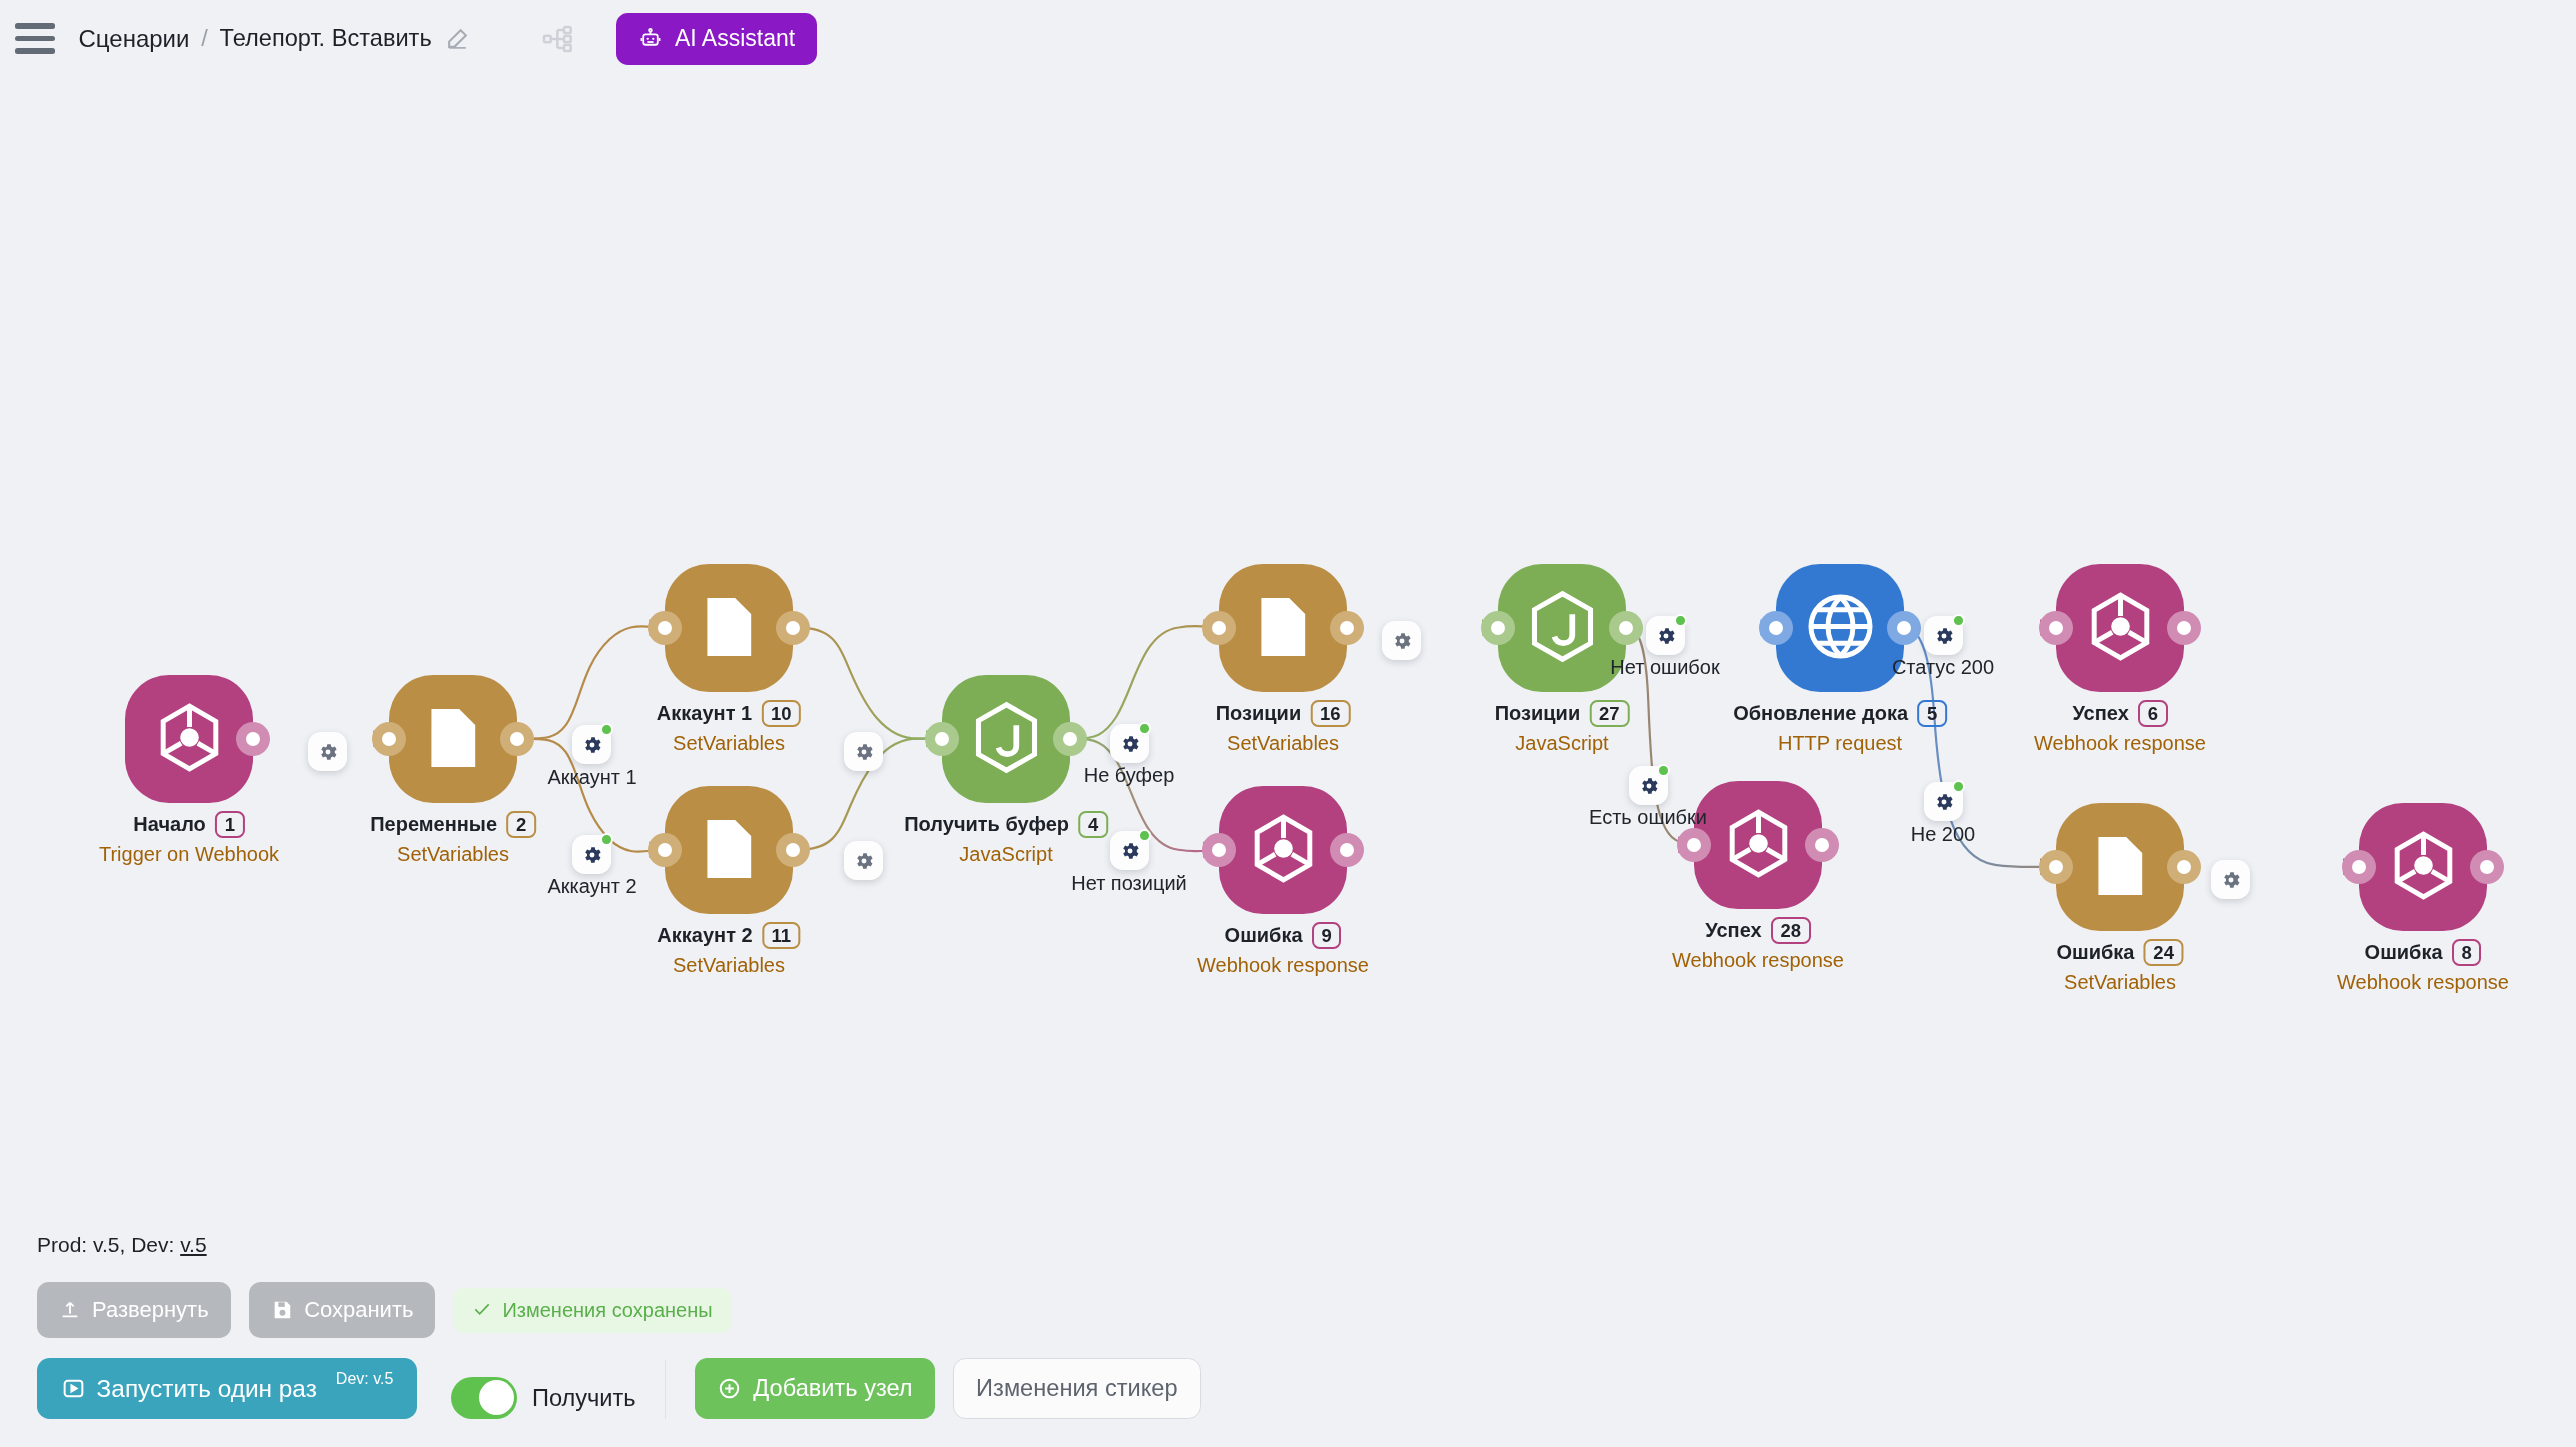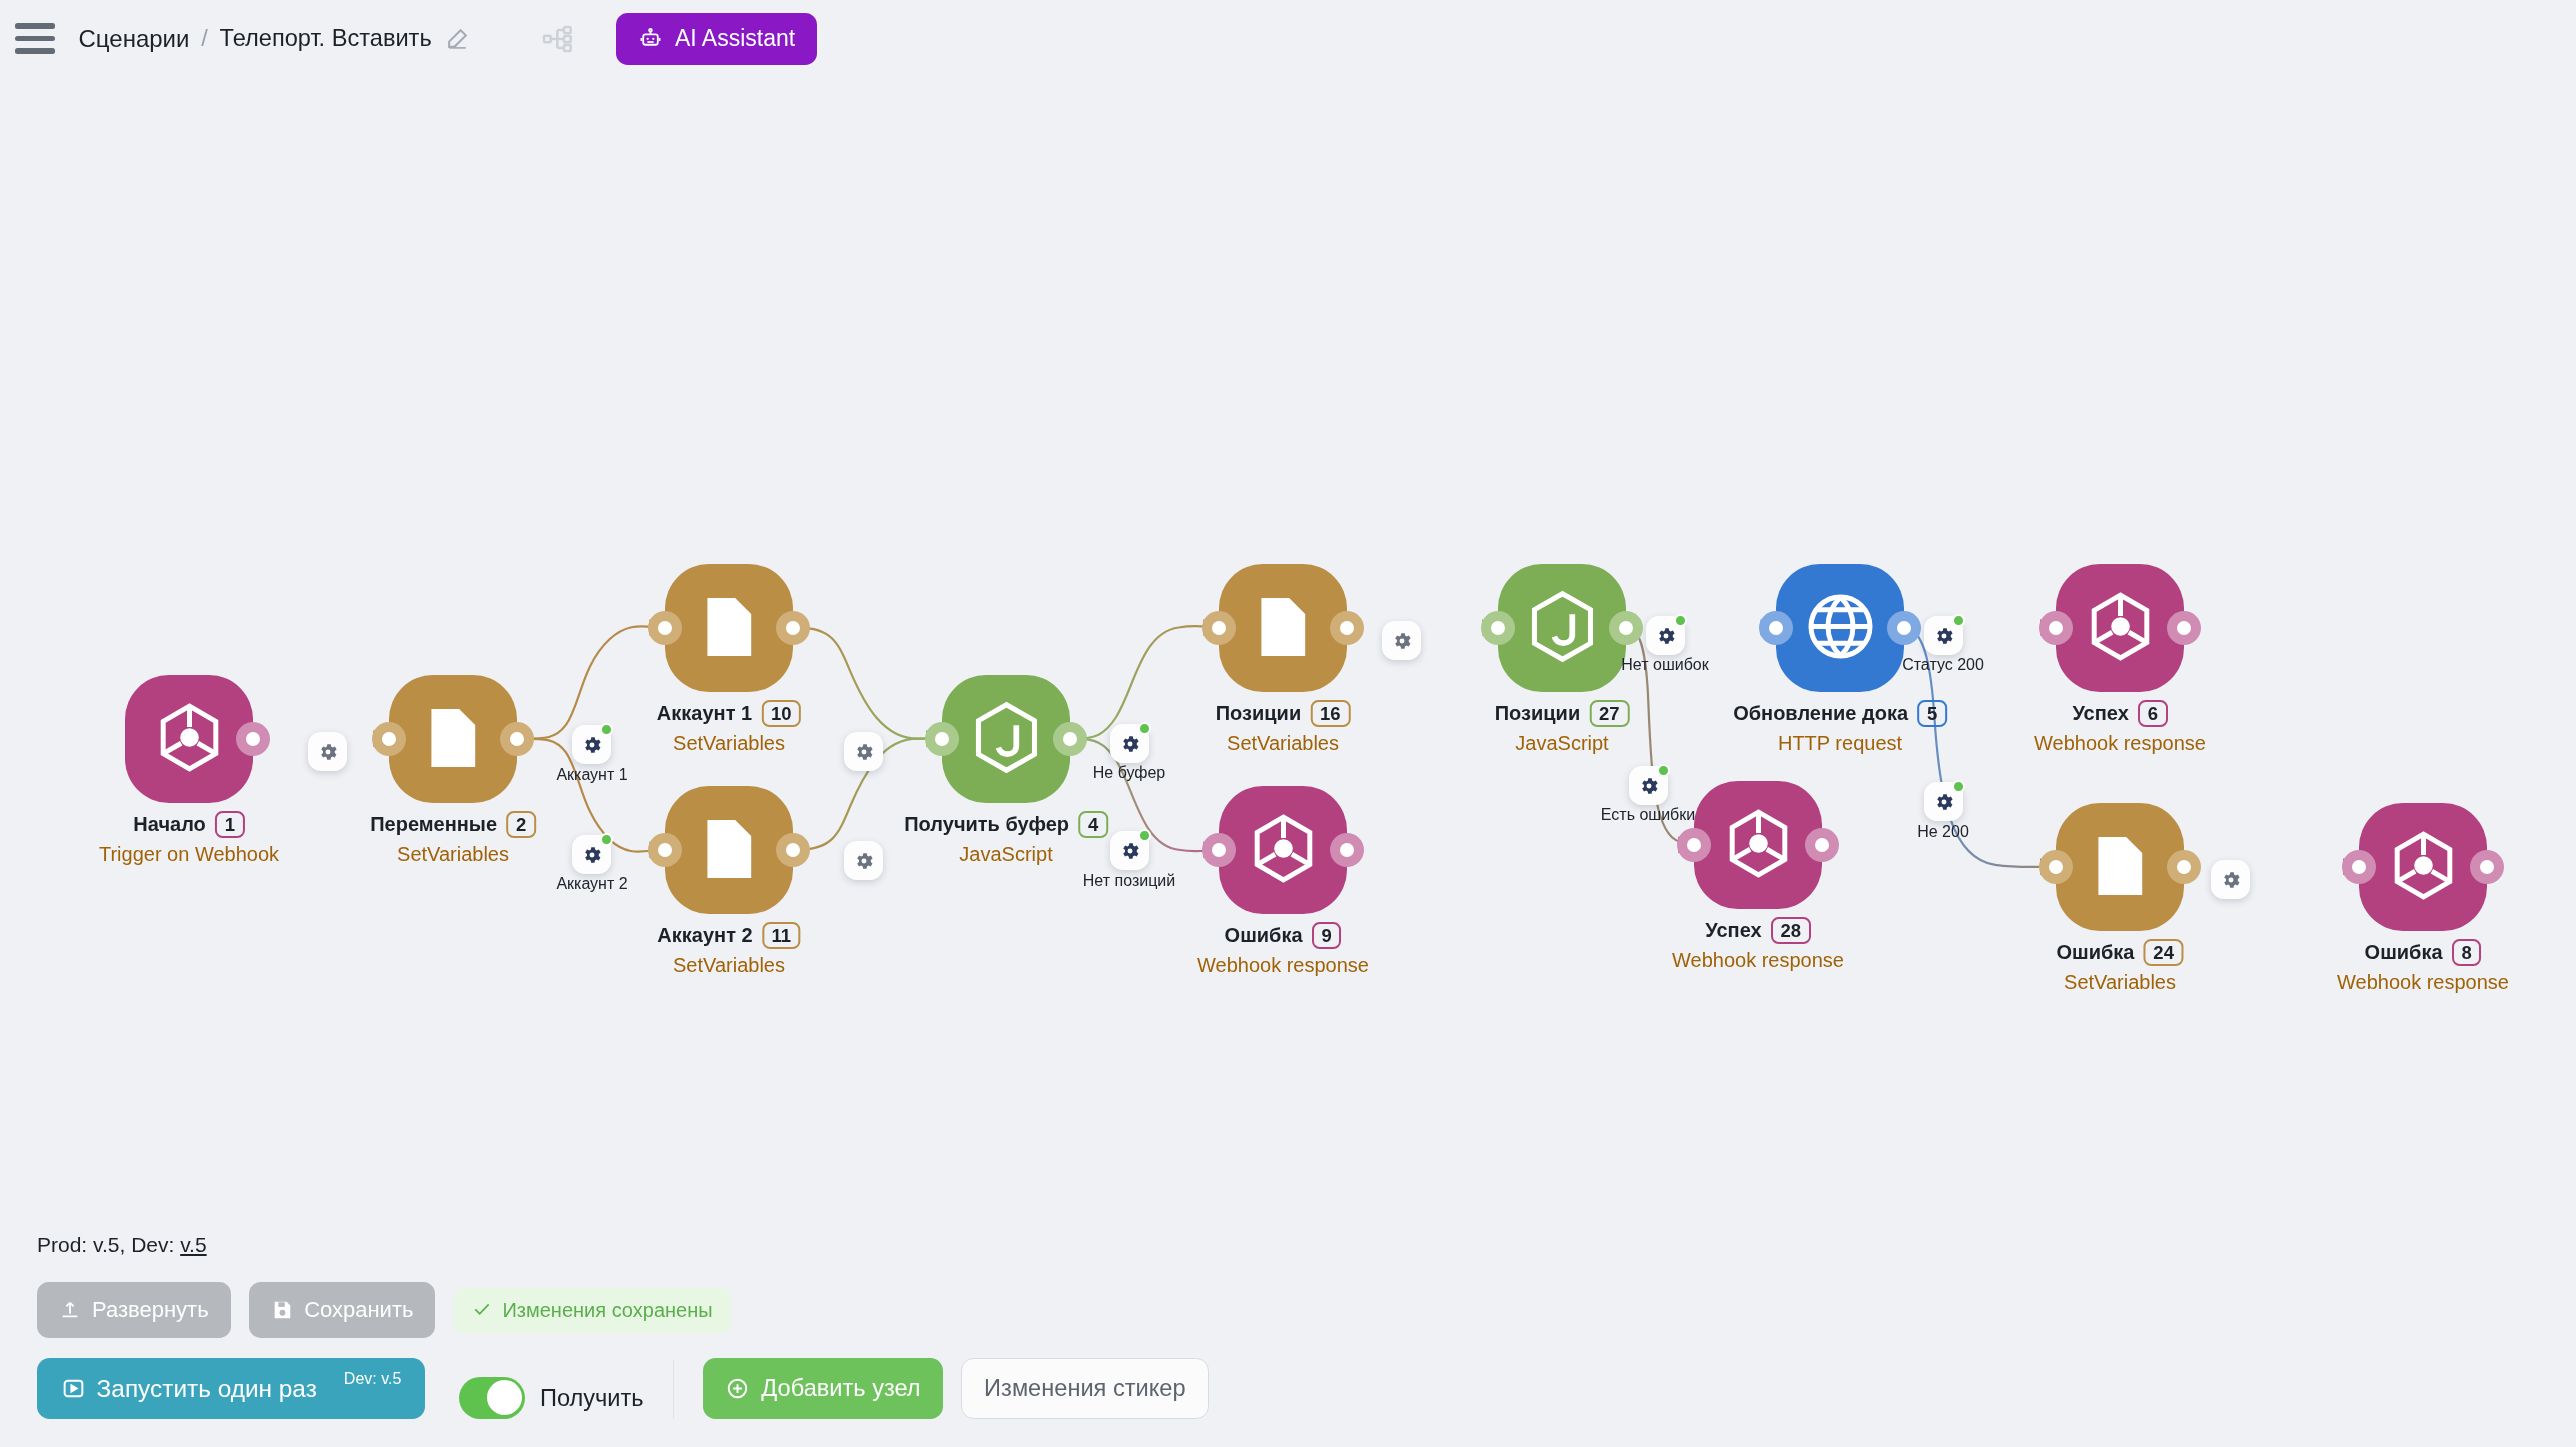--- a/index.html
+++ b/index.html
@@ -70,41 +70,41 @@
   .gear {
     position: absolute; width: 39px; height: 39px; border-radius: 12.6px;
     background: #fdfdfe; box-shadow: 0 2.5px 7.6px rgba(30,35,50,.17);
     display: flex; align-items: center; justify-content: center; cursor: pointer;
   }
   .gear .dot {
     position: absolute; top: -1.7px; right: -1.7px; width: 12.6px; height: 12.6px;
     border-radius: 50%; background: #5fc24e; border: 2.1px solid #fdfdfe;
   }
   .gear-label {
-    position: absolute; white-space: nowrap; font-size: 16px; color: #20242b;
+    position: absolute; white-space: nowrap; font-size: 20px; color: #20242b;
     transform: translateX(-50%); 
   }
 
   
   .bottombar { position: absolute; left: 0; top: 1206px; width: 2576px; height: 242px; padding-left: 37px; }
   .ver { font-size: 21px; color: #1d2128; padding-top: 27px; }
   .ver u { cursor: pointer; }
   .row1 { display: flex; align-items: center; gap: 18.5px; margin-top: 25px; }
   .row2 { display: flex; align-items: flex-end; gap: 0; margin-top: 20px; }
 
   .btn { border: none; border-radius: 11.8px; font-size: 22px; display: flex;
     align-items: center; gap: 11px; cursor: pointer; height: 56px; padding: 0 22px;
     font-family: "Liberation Sans", sans-serif; }
   .btn-gray { background: #b5b8bd; color: #fff; }
   .saved-chip { background: #e8f7e4; color: #5aaf4c; font-size: 20px;
     border-radius: 9.3px; padding: 11px 18.5px; display: flex; gap: 10px; }
 
   .btn-run { background: #3ba4bd; color: #fff; height: 61px; border-radius: 12.6px;
     padding: 0 23.6px; font-size: 24.4px; }
-  .btn-run .sup { font-size: 16px; align-self: flex-start; margin-top: 11.8px; margin-left: 16px; }
+  .btn-run .sup { font-size: 16px; align-self: flex-start; margin-top: 11.8px; margin-left: 8px; }
 
   .toggle-wrap { display: flex; align-items: center; gap: 15px; margin-left: 34px; }
   .toggle { width: 66px; height: 42px; border-radius: 21px; background: #5fc24e;
     position: relative; cursor: pointer; }
   .toggle .knob { position: absolute; top: 3.4px; right: 3.4px; width: 35px; height: 35px;
     border-radius: 50%; background: #fff; }
   .toggle-label { font-size: 23.6px; color: #1d2128; }
 
   .divider { width: 1.7px; height: 59px; background: #dfe2e7; margin: 0 29px; }
 

